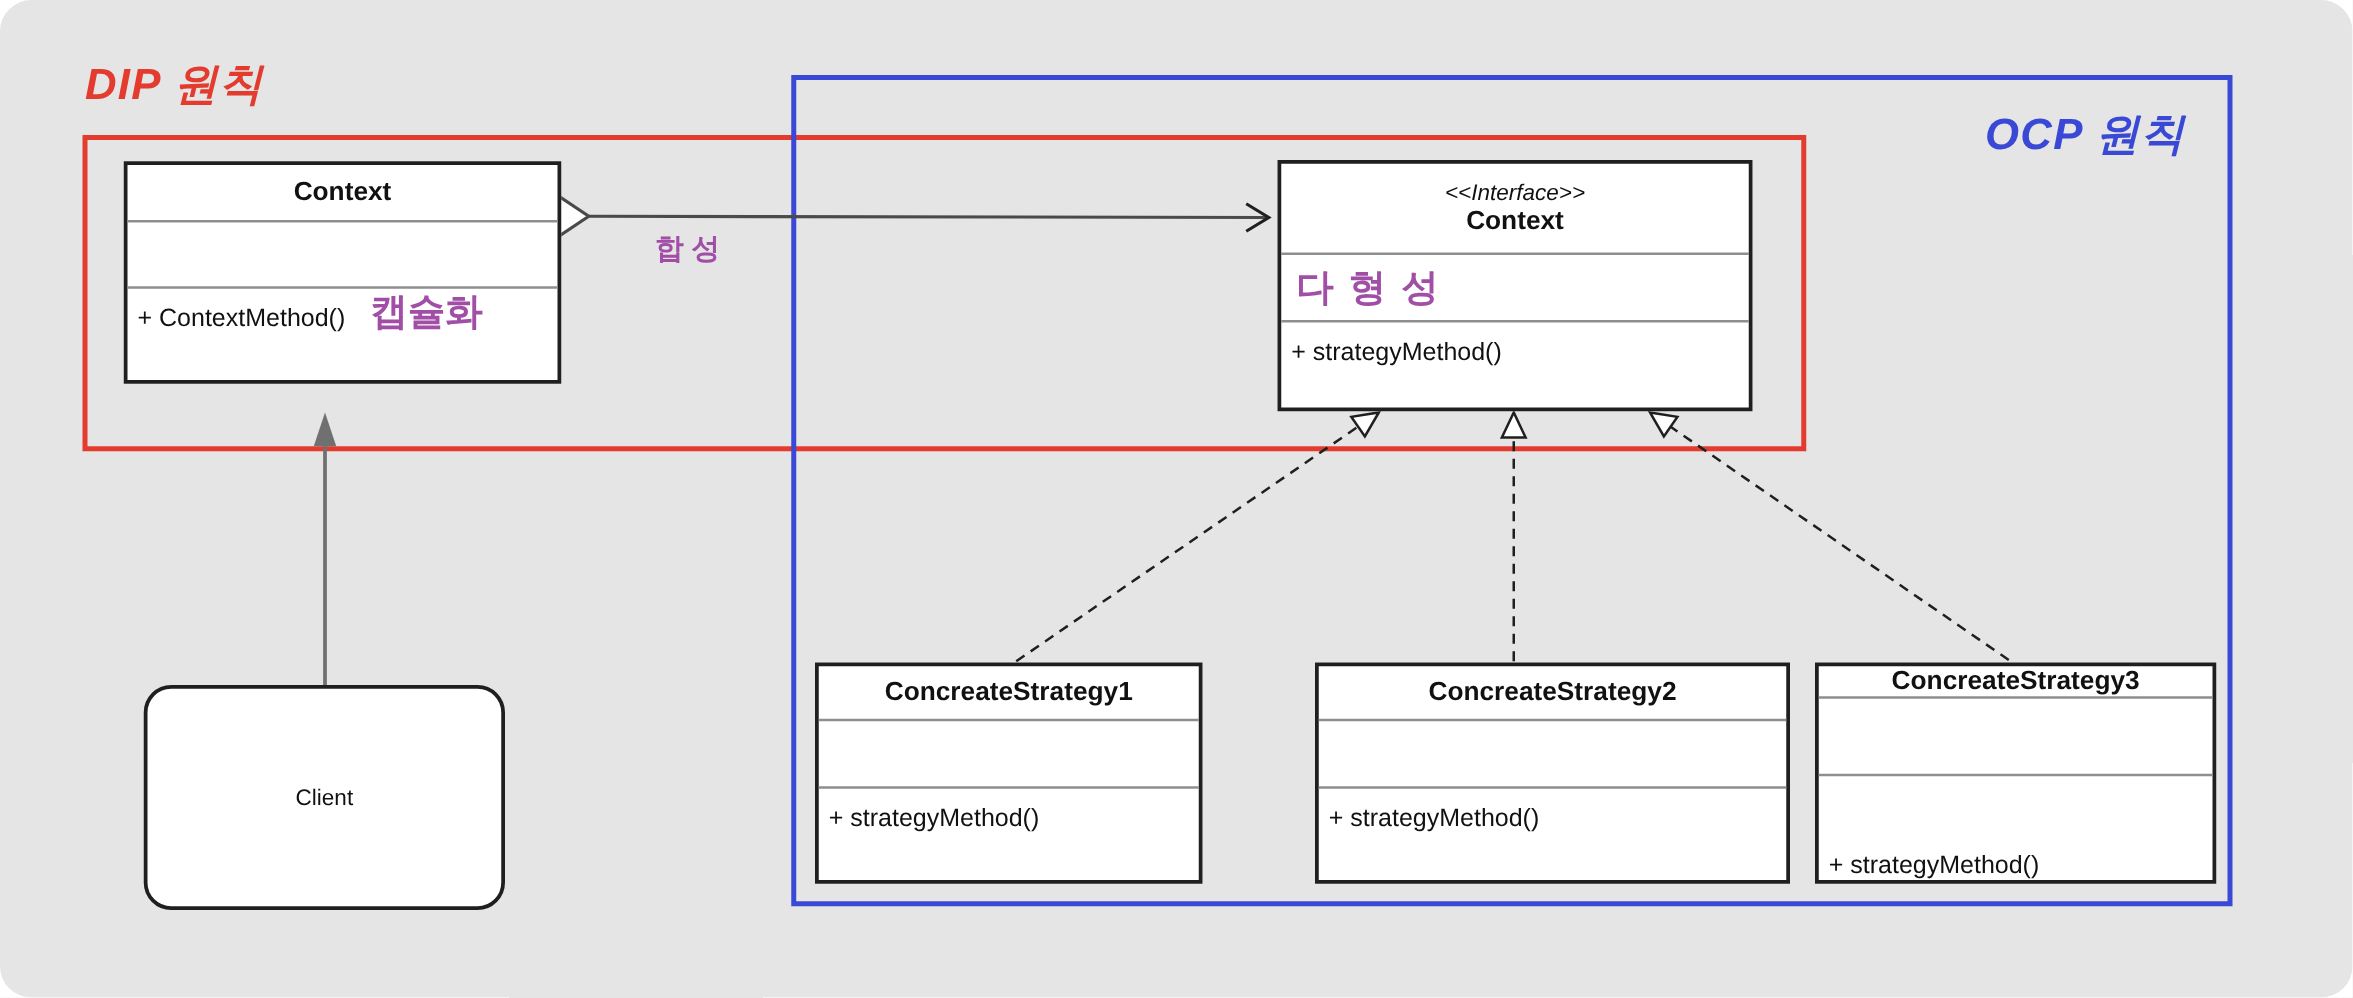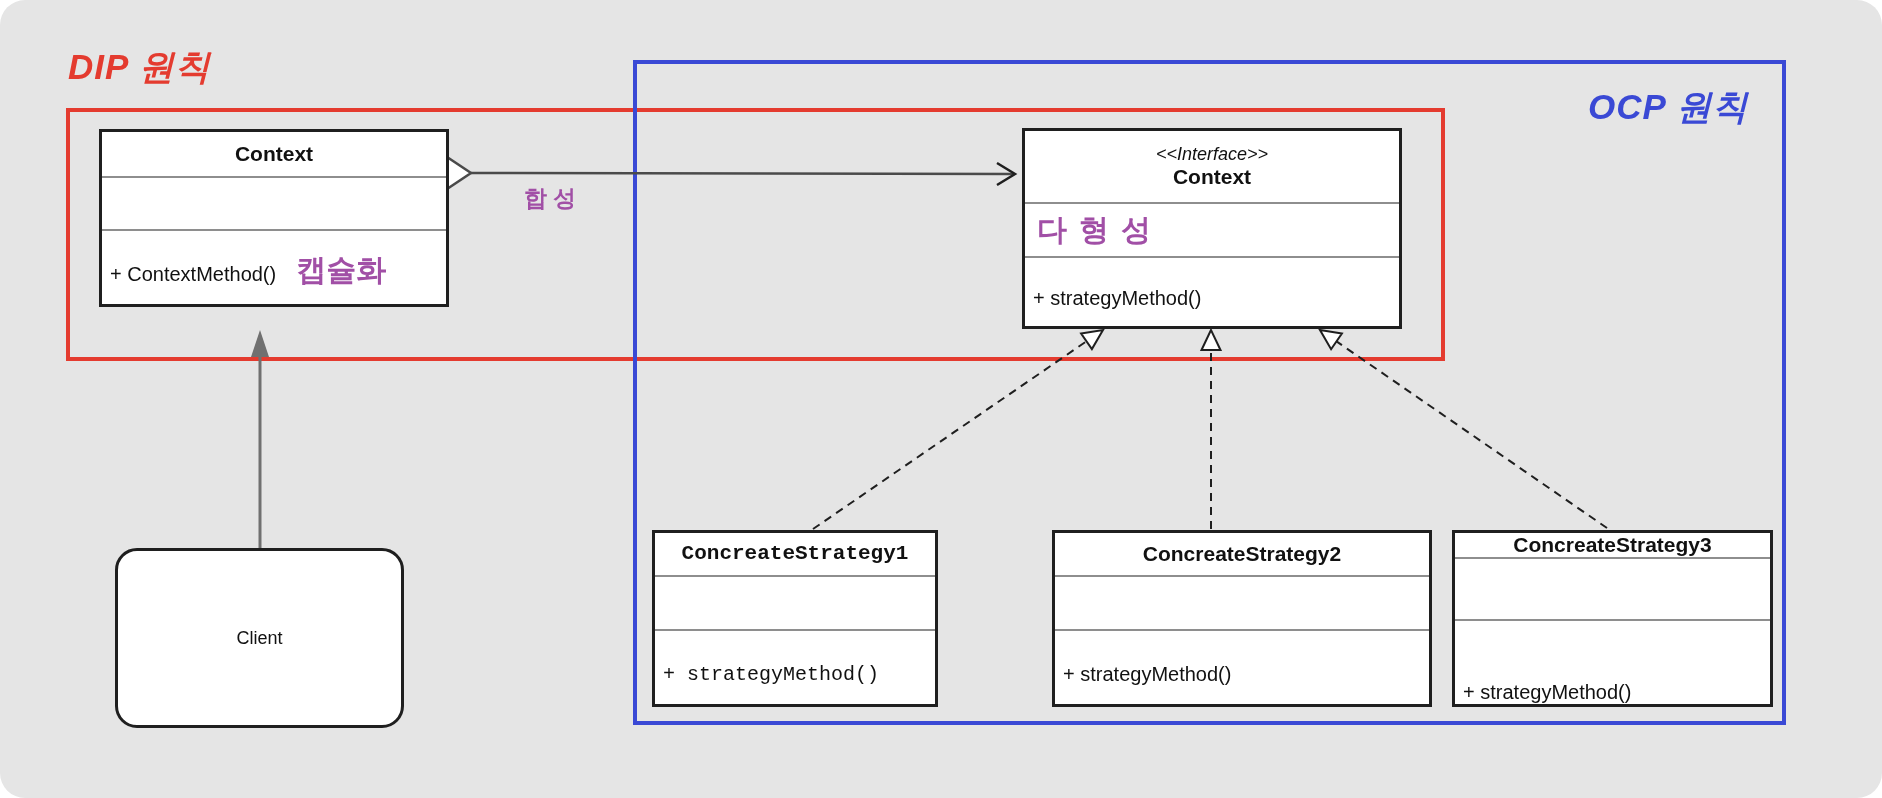--- a/index.html
+++ b/index.html
@@ -32,35 +32,35 @@
   .class-box {
     position:absolute; background:#ffffff; border:3px solid var(--box_border);
     display:flex; flex-direction:column; z-index:3;
   }
   .row-title {
     border-bottom:2px solid var(--separator);
     display:flex; flex-direction:column; align-items:center; justify-content:center;
     font-weight:bold; font-size:21px; color:#111; line-height:1.15;
   }
   .row-attrs { border-bottom:2px solid var(--separator); display:flex; align-items:center; justify-content:flex-start; }
-  .row-methods { flex:1; padding:13px 8px 0 8px; font-size:20px; color:#111; display:flex; align-items:center; }
+  .row-methods { flex:1; padding:13px 8px 0 8px; font-size:20px; color:#111; display:flex; align-items:flex-start; }
   .stereotype { font-style:italic; font-weight:normal; font-size:18px; color:#111; }
 
   #context-box  { left:99px;  top:129px; width:350px; height:178px; }
   #context-box .row-title { height:46px; }
   #context-box .row-attrs { height:53px; }
 
   #strategy-box { left:1022px; top:128px; width:380px; height:201px; }
   #strategy-box .row-title { height:73px; }
   #strategy-box .row-attrs { height:54px; }
 
   .concrete-box { top:530px; height:177px; }
   .concrete-box .row-title { height:44px; }
   .concrete-box .row-attrs { height:54px; }
-  #concrete1-box { left:652px;  width:286px;font-family:Liberation Mono, monospace; }
+  #concrete1-box { left:652px;  width:310px; }
   #concrete2-box { left:1052px; width:380px; }
   #concrete3-box { left:1452px; width:321px;gap:47px; }
 
   #client-box {
     position:absolute; left:115px; top:548px; width:289px; height:180px;
     border:3px solid var(--box_border); border-radius:22px; background:#ffffff;
     display:flex; align-items:center; justify-content:center;
     font-size:18px; color:#111; z-index:3;
   }
 

